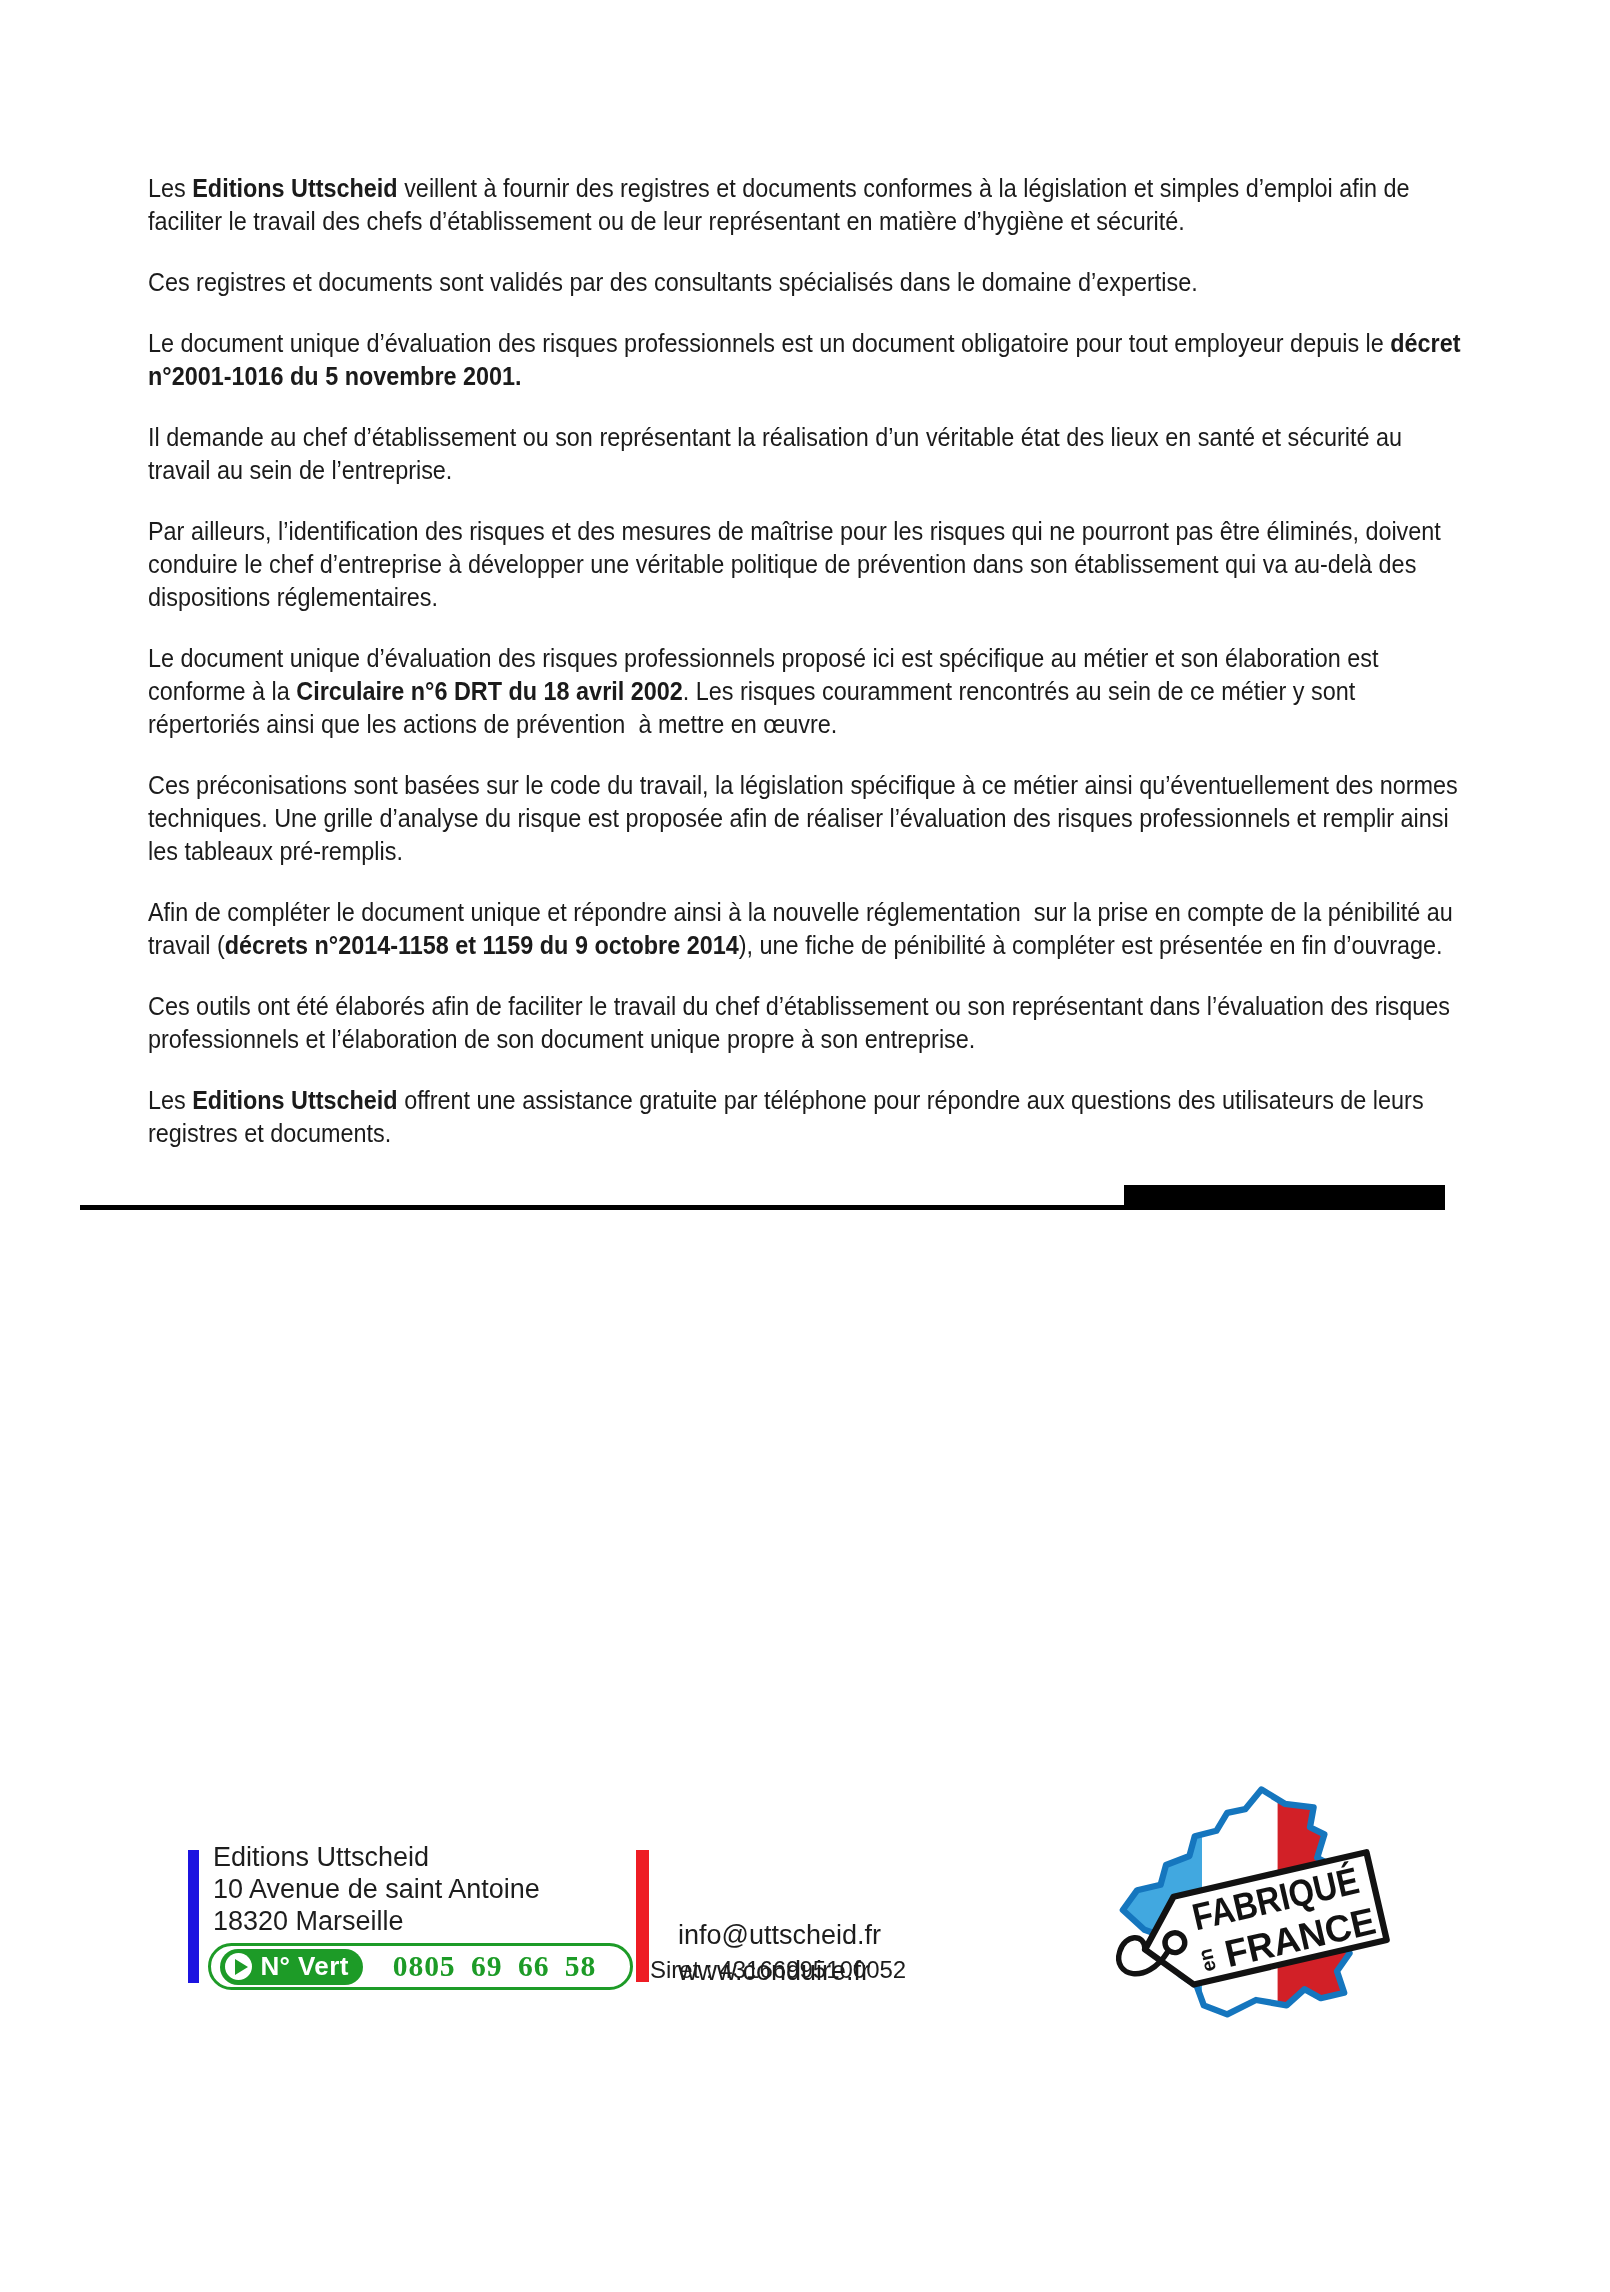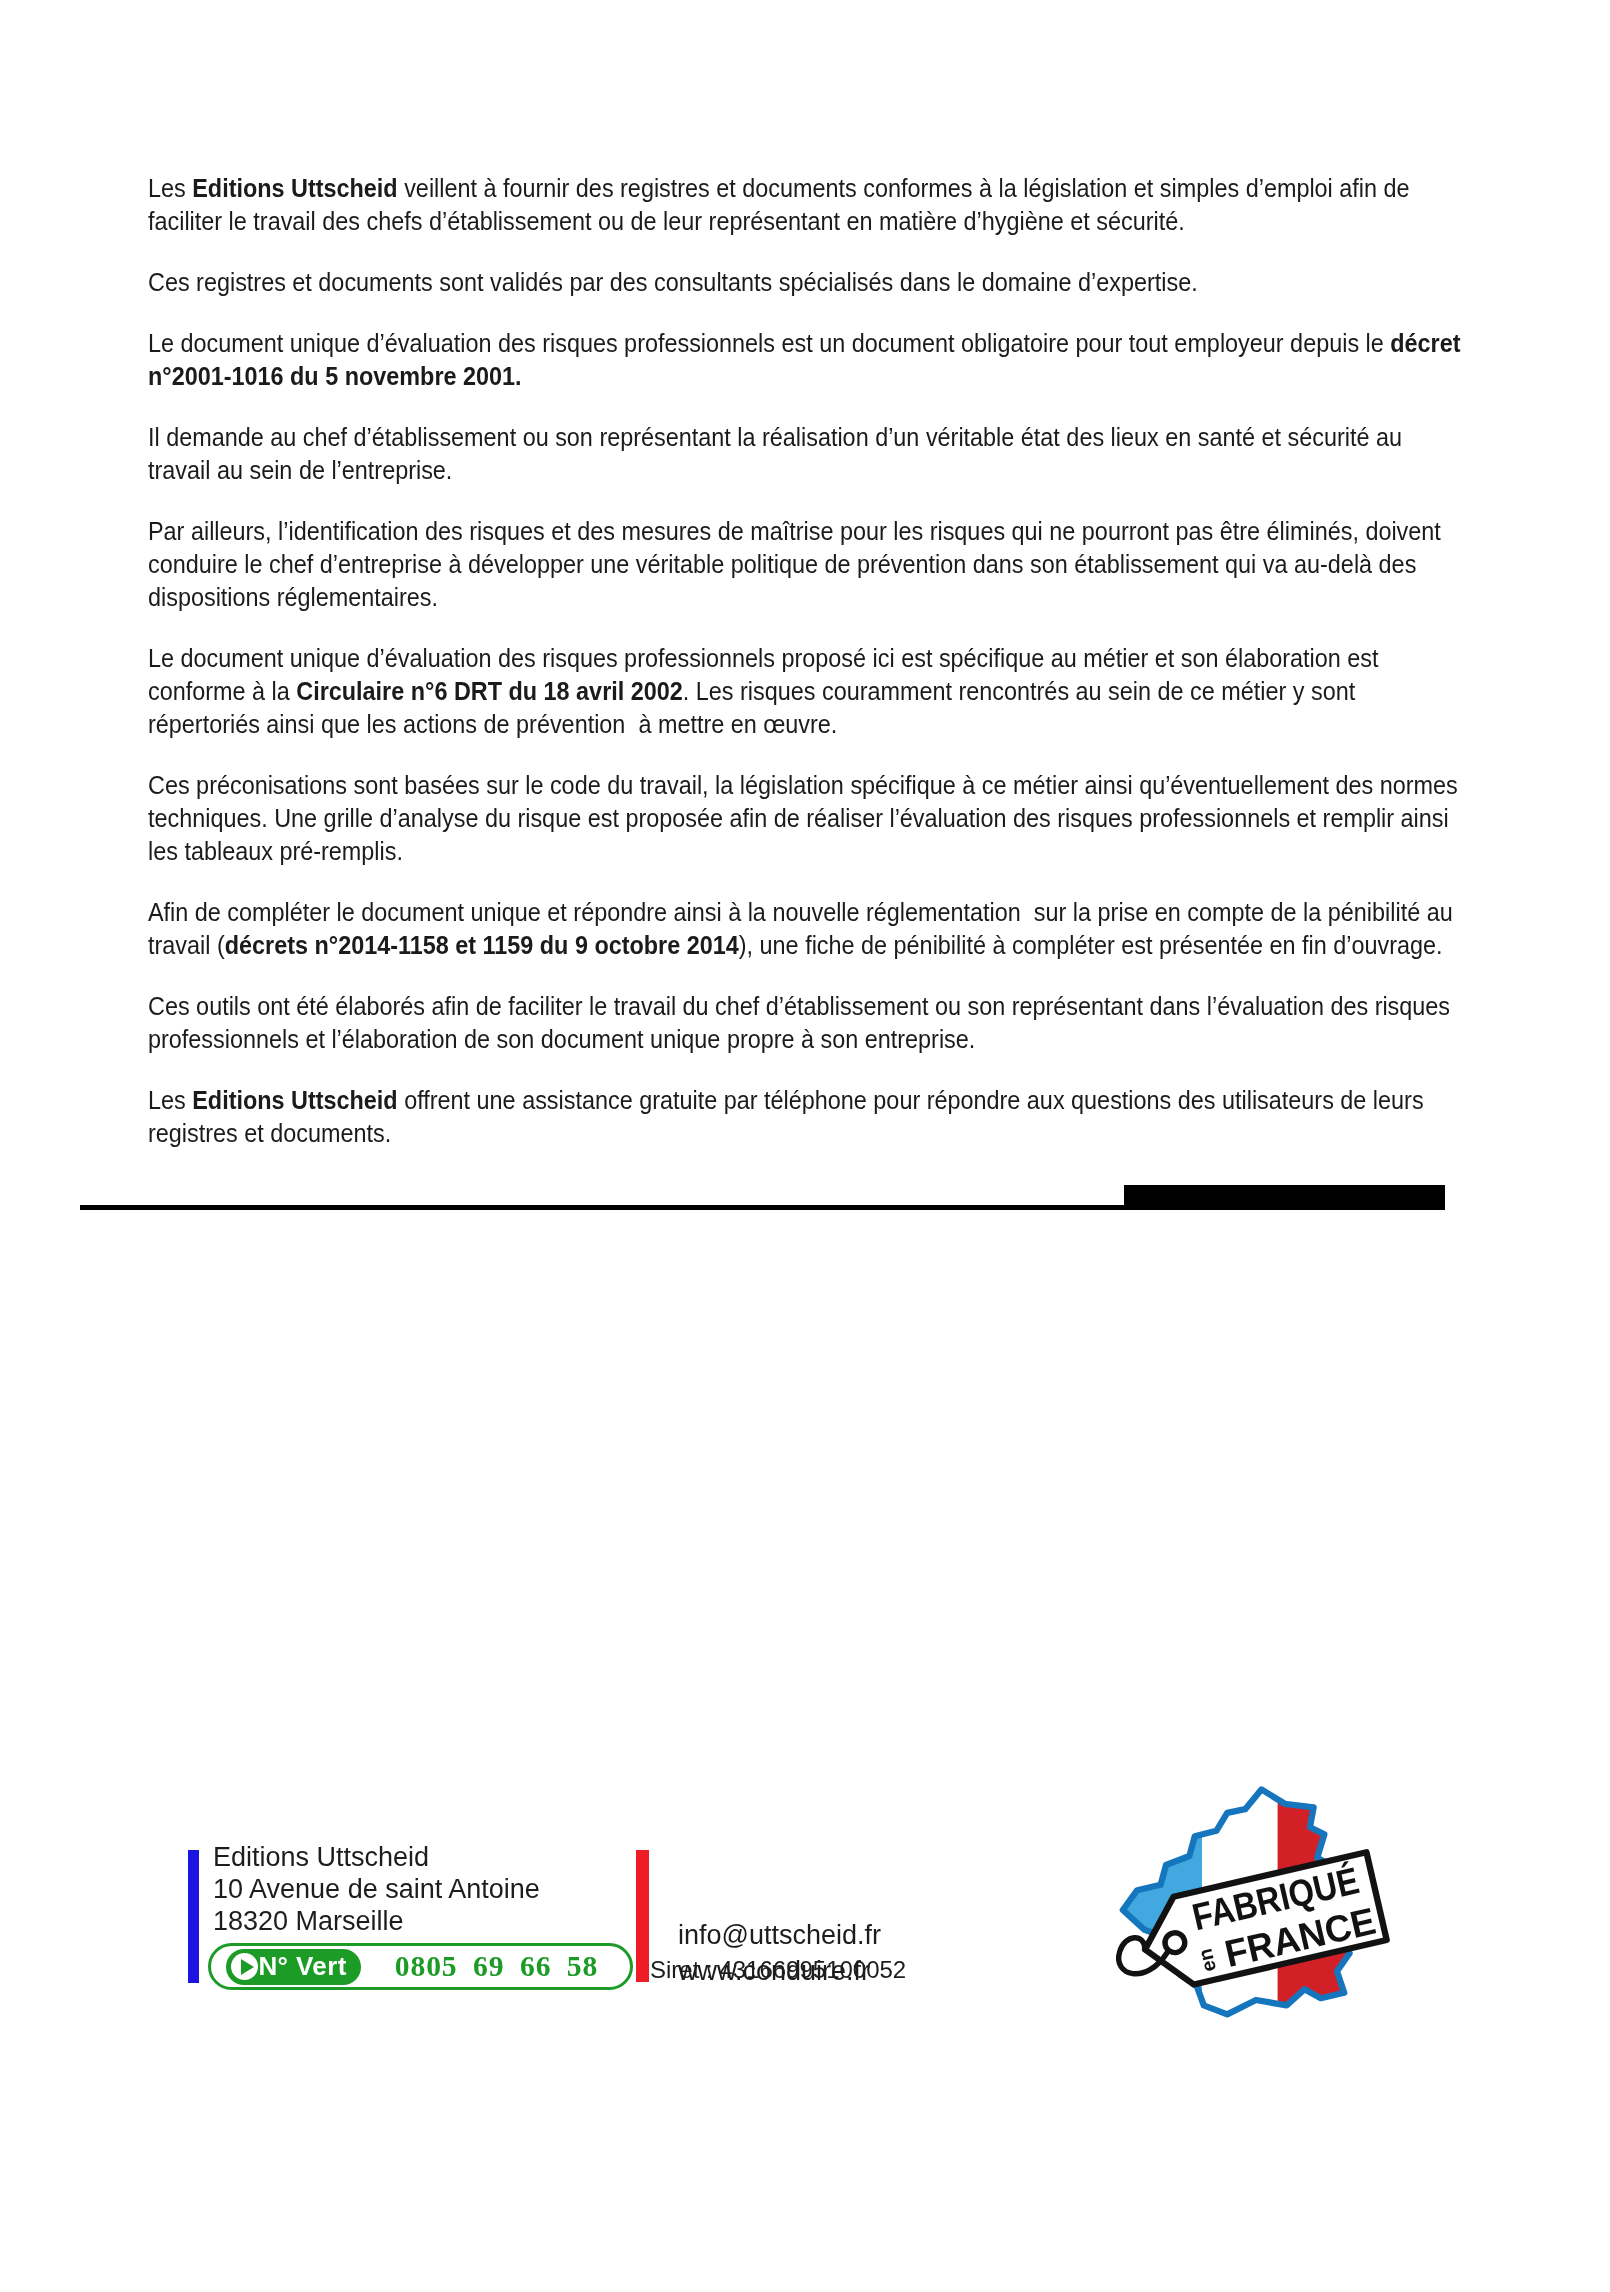--- a/index.html
+++ b/index.html
@@ -62,25 +62,25 @@
   .nvert{
     position:absolute;left:208px;top:1943px;
     width:425px;height:47px;
     box-sizing:border-box;
     border:3.6px solid #1d9b27;
     border-radius:25px;
     background:#fff;
     display:flex;align-items:center;
   }
   .nvert-left{
-    height:36px;margin:15px;
+    height:36px;margin:9px;
     background:#1d9b27;
     border-radius:19.7px;
     display:flex;align-items:center;
-    padding:0 14.3px 0 5.4px;
+    padding:0 14.3px 0 5.4px;gap:8px;
     flex:0 0 auto;
   }
   .nvert-circle{
     width:27px;height:27px;border-radius:50%;
     background:#fff;
     display:flex;align-items:center;justify-content:center;
     flex:0 0 auto;
   }
   .nvert-tri{
     width:0;height:0;

